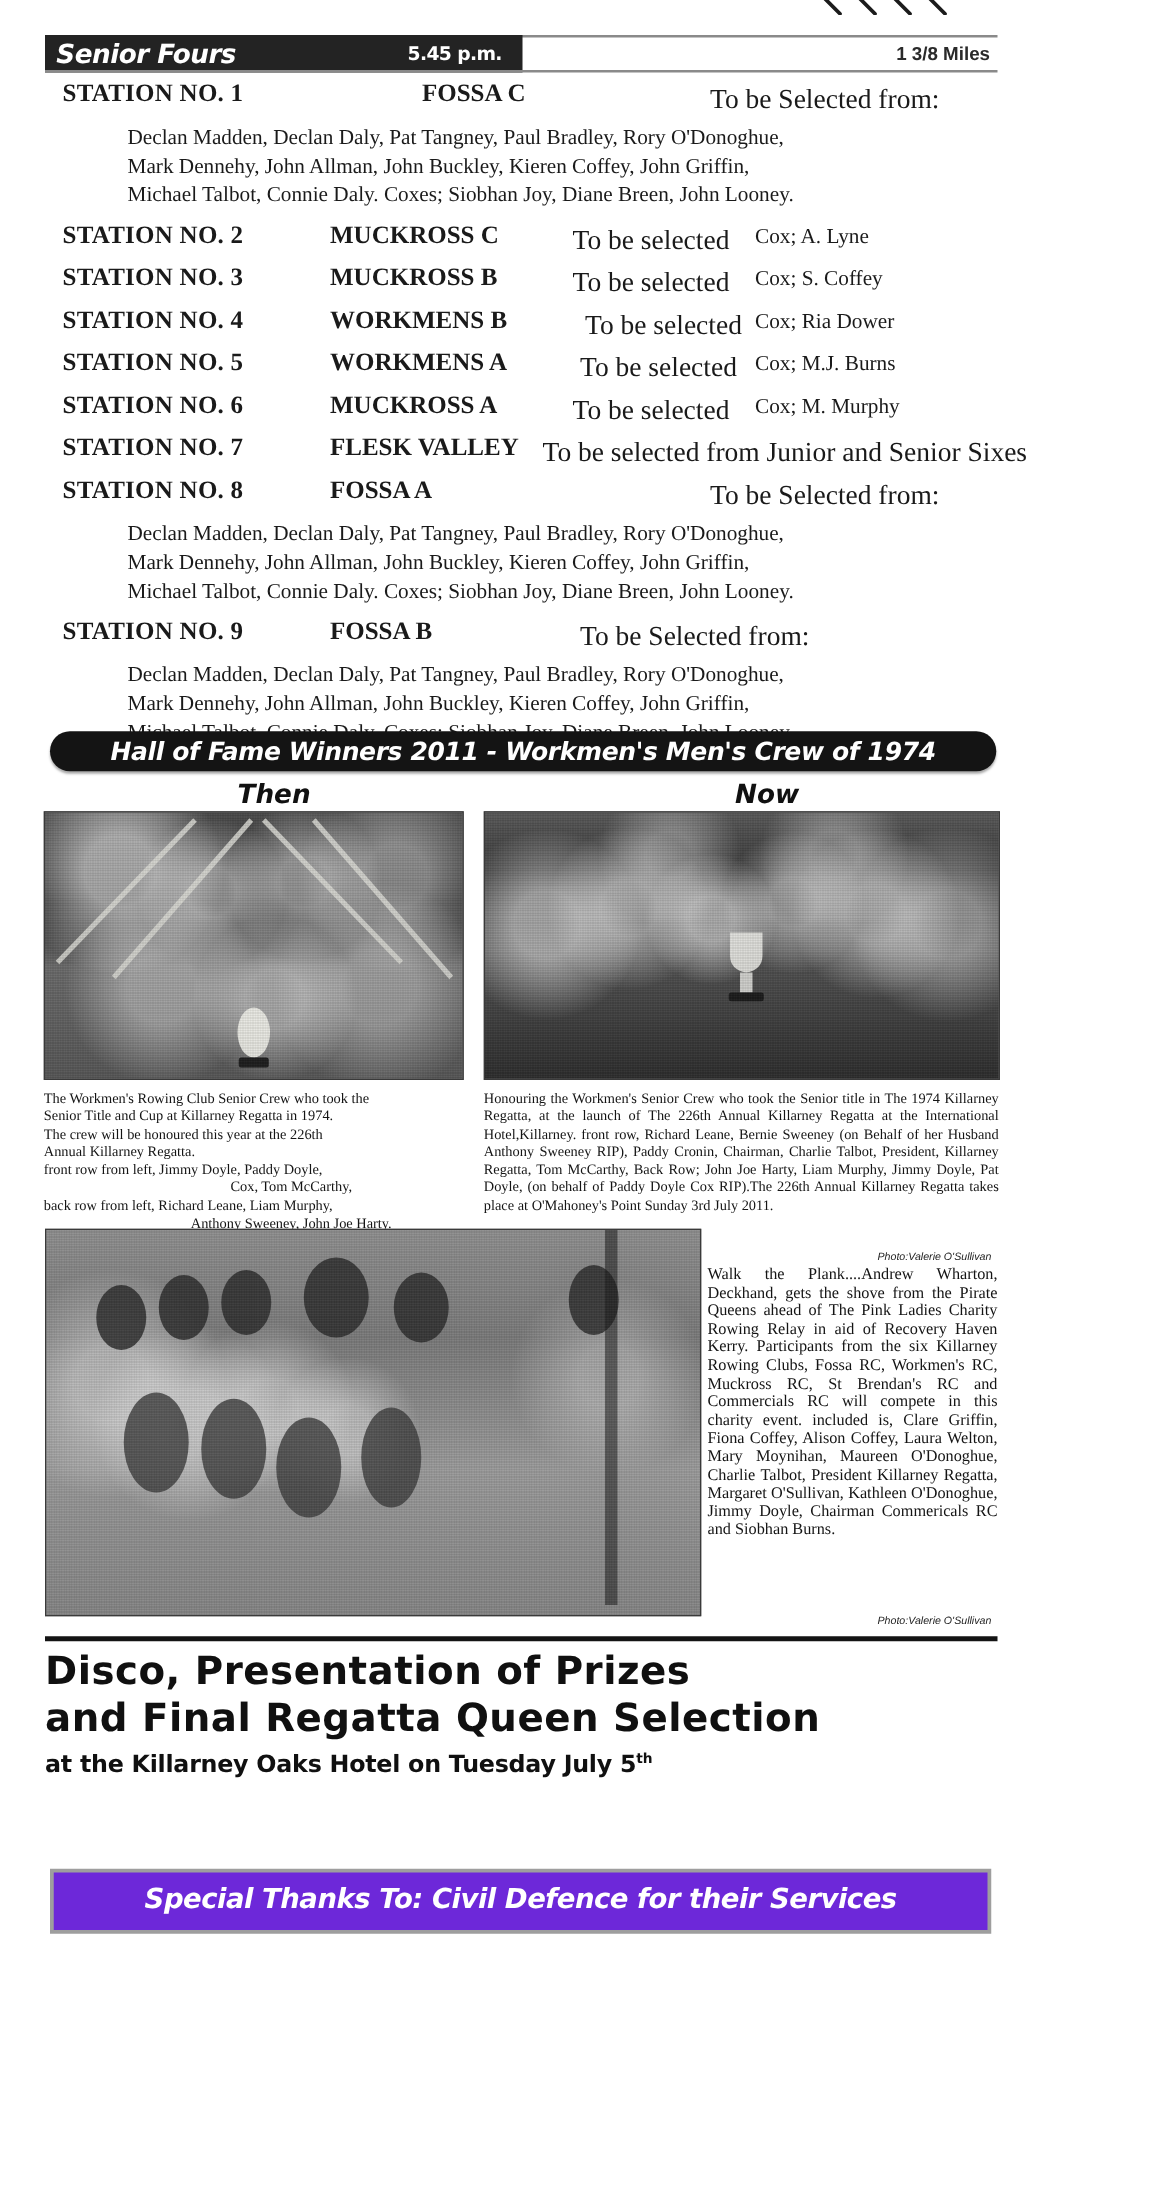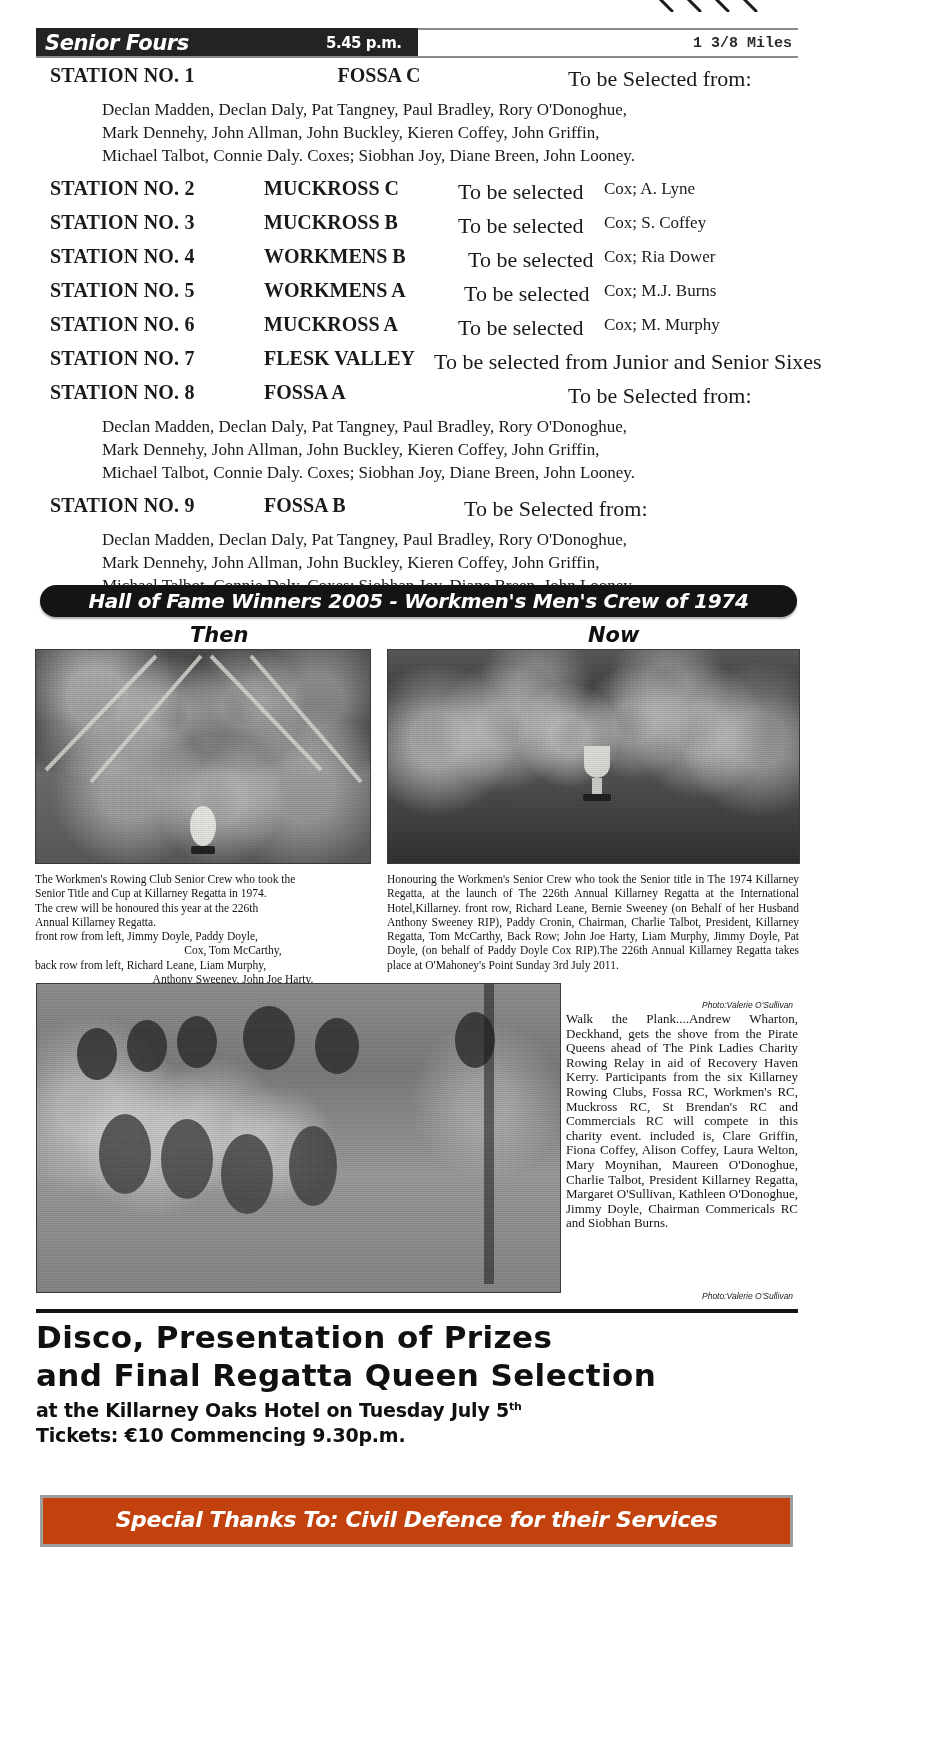--- a/index.html
+++ b/index.html
@@ -71,21 +71,21 @@
     color: #ffffff;
     font-family: "DejaVu Sans", sans-serif;
     font-weight: bold;
     font-size: 15px;
     letter-spacing: -0.5px;
   }
   .race-distance {
     position: absolute;
     right: 6px;
     top: 7px;
-    font-family: Liberation Mono, monospace;
+    font-family: Liberation Sans, sans-serif;
     font-weight: bold;
     font-size: 15px;
     color: #2a2a2a;
   }
   .rower-art {
     position: absolute;
     left: 520px;
     top: -20px;
     width: 280px;
     height: 32px;
@@ -323,21 +323,21 @@
     top: 1495px;
     width: 753px;
     height: 52px;
     background: #9e9e9e;
     padding: 3px;
     box-sizing: border-box;
   }
   .thanks-inner {
     width: 100%;
     height: 100%;
-    background: #c2410c;
+    background: #6d28d9;
     position: relative;
   }
   .thanks-text {
     position: absolute;
     left: 0; top: 9px;
     width: 100%;
     text-align: center;
     color: #ffffff;
     font-family: "DejaVu Sans", sans-serif;
     font-weight: bold;
@@ -451,21 +451,21 @@
       <span class="st-sel" style="left:428px;">To be Selected from:</span>
     </div>
     <div class="crew-lines">
       <div class="crew-line">Declan Madden, Declan Daly, Pat Tangney, Paul Bradley, Rory O'Donoghue,</div>
       <div class="crew-line">Mark Dennehy, John Allman, John Buckley, Kieren Coffey, John Griffin,</div>
       <div class="crew-line">Michael Talbot, Connie Daly.    Coxes; Siobhan Joy, Diane Breen, John Looney.</div>
     </div>
   </div>
 
   <div class="hof-banner">
-    <div class="hof-banner-text">Hall of Fame Winners 2005 - Workmen's Men's Crew of 1974</div>
+    <div class="hof-banner-text">Hall of Fame Winners 2011 - Workmen's Men's Crew of 1974</div>
   </div>
   <div class="then-label">Then</div>
   <div class="now-label">Now</div>
 
   <div class="photo photo-then">
     <div class="ph-sky"></div>
     <svg width="100%" height="100%" viewBox="0 0 334 213" preserveAspectRatio="none" style="position:absolute;left:0;top:0;">
       <g stroke="#d8d8d2" stroke-width="4" opacity="0.85">
         <line x1="10" y1="120" x2="120" y2="6"></line>
         <line x1="55" y1="132" x2="165" y2="6"></line>
@@ -526,21 +526,20 @@
 
   <div class="caption caption-walk">Walk the Plank....Andrew Wharton, Deckhand, gets the shove from the Pirate Queens ahead of The Pink Ladies Charity Rowing Relay in aid of Recovery Haven Kerry. Participants from the six Killarney Rowing Clubs, Fossa RC, Workmen's RC, Muckross RC, St Brendan's RC and Commercials RC will compete in this charity event. included is, Clare Griffin, Fiona Coffey, Alison Coffey, Laura Welton, Mary Moynihan, Maureen O'Donoghue, Charlie Talbot, President Killarney Regatta, Margaret O'Sullivan, Kathleen O'Donoghue, Jimmy Doyle, Chairman Commericals RC and Siobhan Burns.</div>
   <div class="photo-credit credit-walk">Photo:Valerie O'Sullivan</div>
 
   <div class="divider-thick divider-top"></div>
 
   <div class="promo">
     <div class="promo-l1">Disco, Presentation of Prizes</div>
     <div class="promo-l2">and Final Regatta Queen Selection</div>
     <div class="promo-sub"><span>at the Killarney Oaks Hotel on Tuesday July 5</span><sup>th</sup></div>
-    <div class="promo-sub">Tickets: €10   Commencing 9.30p.m.</div>
   </div>
 
   <div class="thanks-outer">
     <div class="thanks-inner">
       <div class="thanks-text">Special Thanks To: Civil Defence for their Services</div>
     </div>
   </div>
 
 </div>
 

